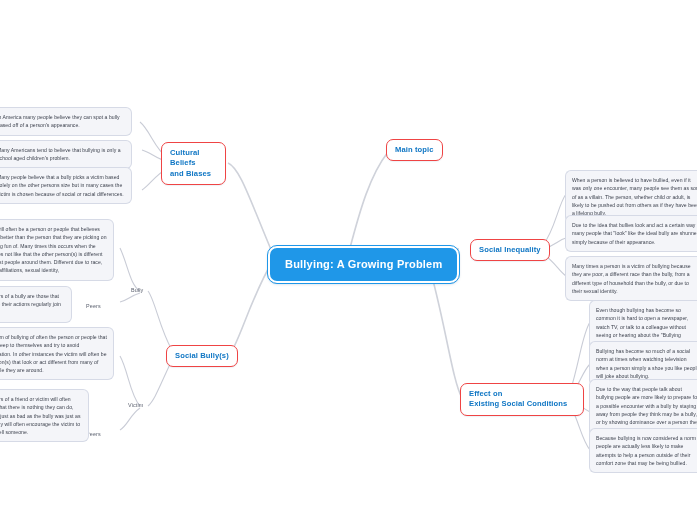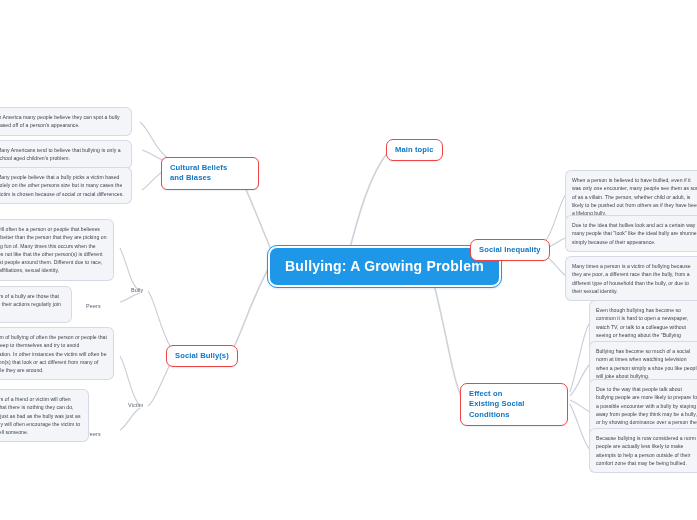--- a/index.html
+++ b/index.html
@@ -27,21 +27,21 @@
     letter-spacing:.1px;
     padding:5px 8px;
     white-space:pre-line;
     box-shadow:0 1px 1px rgba(40,90,140,.08);
   }
   .node.central{
     background:#1f97e8;
     border:2px solid #ffffff;
     outline:1px solid #1f97e8;
     color:#ffffff;
-    font-size:14px;
+    font-size:11px;
     letter-spacing:.2px;
     padding:9px 15px;
     border-radius:9px;
     box-shadow:0 1px 3px rgba(20,80,140,.25);
   }
 
   
   .note{
     position:absolute;
     box-sizing:border-box;
@@ -107,28 +107,28 @@
       <path d="M570 396 C 580 385, 582 372, 590 364"></path>
       <path d="M570 400 C 580 404, 582 408, 590 412"></path>
       <path d="M570 404 C 580 425, 582 440, 590 450"></path>
     </g>
   </svg>
 
   <div class="node central" style="left:268px;top:246px;">Bullying: A Growing Problem</div>
 
   <div class="node" style="left:386px;top:139px;">Main topic</div>
 
-  <div class="node" style="left:161px;top:157px;width:98px;border-radius:6px;">Cultural Beliefs
+  <div class="node" style="left:161px;top:142px;width:65px;">Cultural Beliefs
 and Biases</div>
 
   <div class="node" style="left:166px;top:345px;">Social Bully(s)</div>
 
   <div class="node" style="left:470px;top:239px;">Social Inequality</div>
 
-  <div class="node" style="left:460px;top:383px;width:108px;">Effect on
+  <div class="node" style="left:460px;top:383px;width:124px;">Effect on
 Existing Social Conditions</div>
 
   <div class="rolelabel" style="left:131px;top:287px;">Bully</div>
   <div class="rolelabel" style="left:128px;top:402px;">Victim</div>
   <div class="rolelabel" style="left:86px;top:303px;">Peers</div>
   <div class="rolelabel" style="left:86px;top:431px;">Peers</div>
 
   <div class="note clipL" style="left:-9px;top:107px;width:141px;">In America many people believe they can spot a bully based off of a person's appearance.</div>
 
   <div class="note clipL" style="left:-9px;top:140px;width:141px;">Many Americans tend to believe that bullying is only a school aged children's problem.</div>

